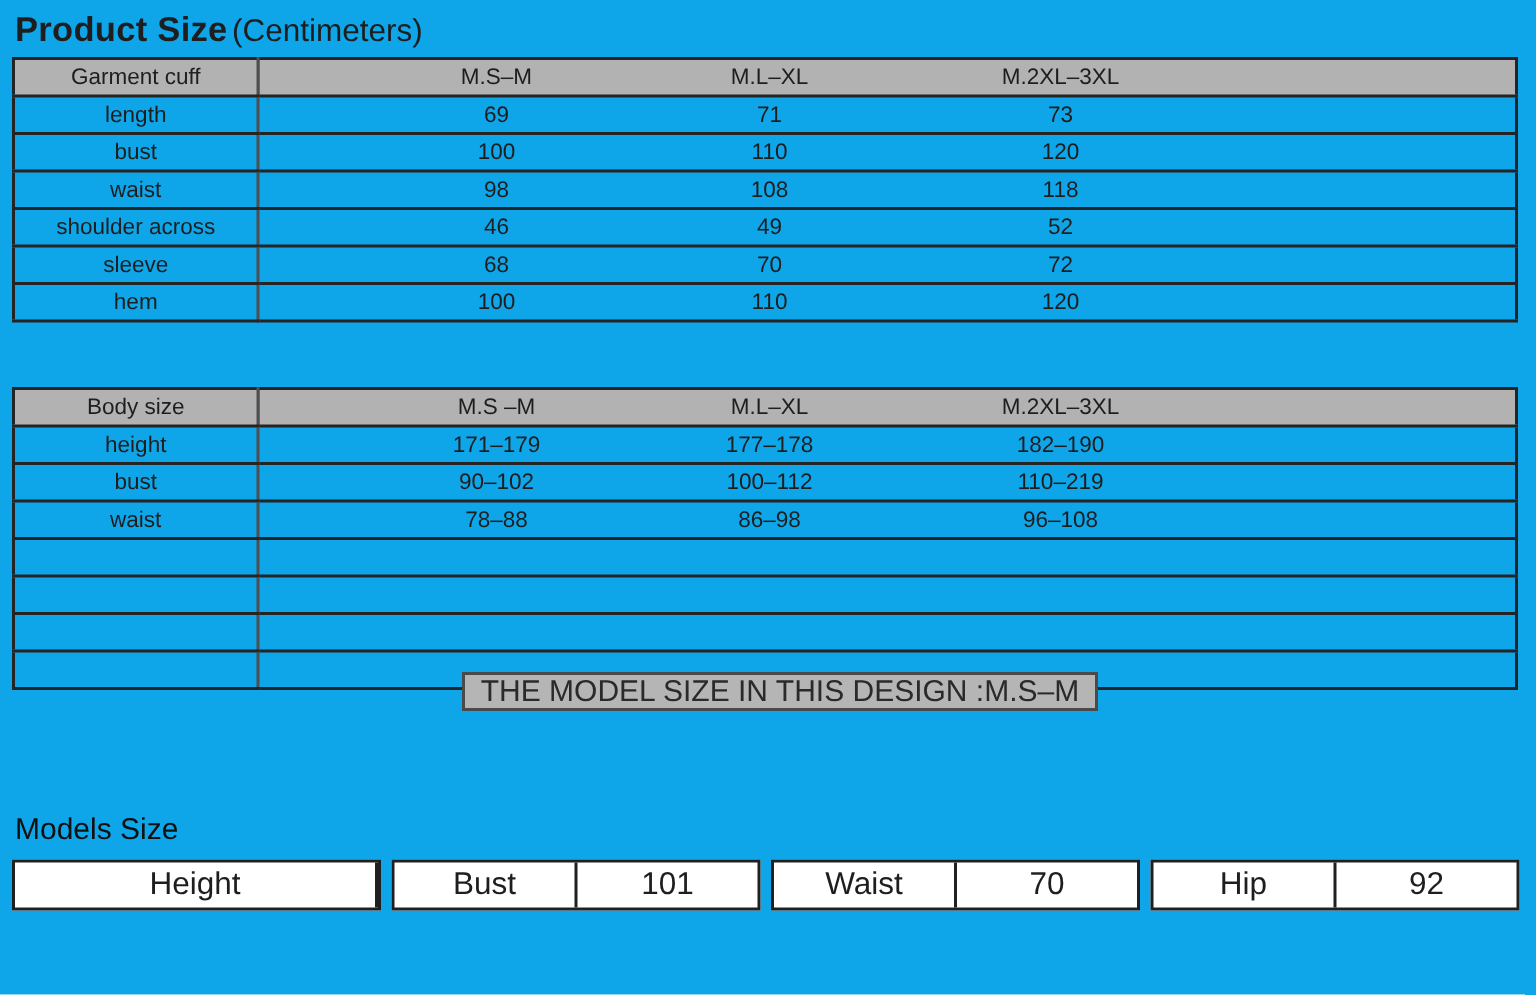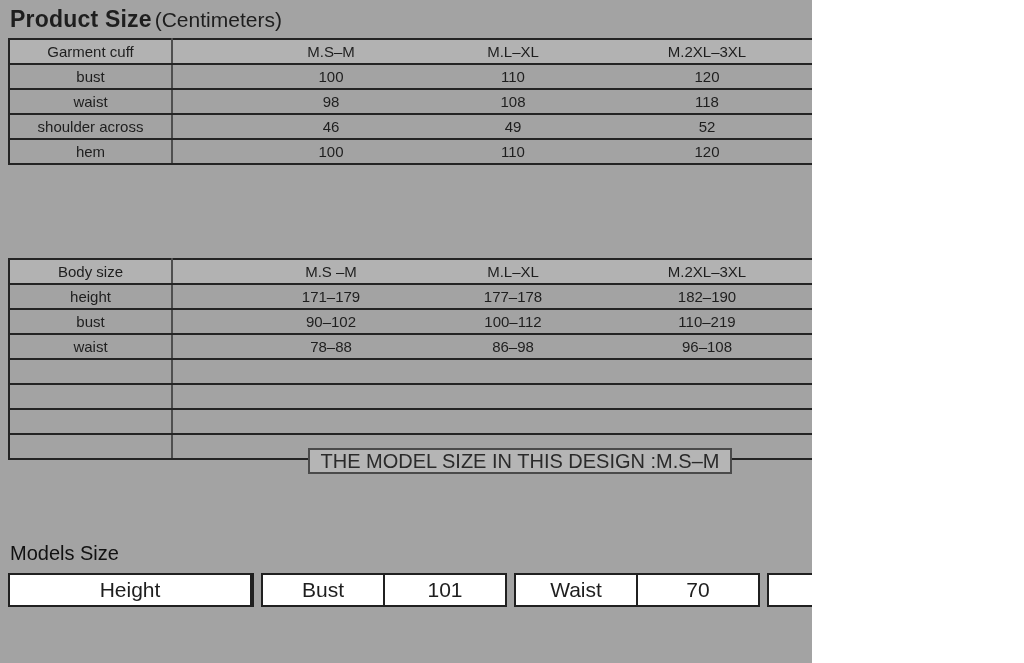--- a/index.html
+++ b/index.html
@@ -1,21 +1,21 @@
 <!DOCTYPE html>
 <html><head>
 <meta charset="utf-8">
 <style>
   html, body { margin: 0; padding: 0; background: #ffffff; }
   body {
     font-family: "Liberation Sans", "DejaVu Sans", sans-serif;
     color: #1e1e1e;
     -webkit-font-smoothing: antialiased;
   }
-  .page { position: relative; width: 812px; height: 663px; background: #a3a3a3; overflow: hidden; }
+  .page { position: relative; width: 1024px; height: 663px; background: #0ea5e9; overflow: hidden; }
 
   
   .title { position: absolute; left: 10px; top: 6px; white-space: nowrap; }
   .title .main { font-size: 23px; font-weight: bold; letter-spacing: 0.2px; }
   .title .suffix { font-size: 21px; font-weight: normal; margin-left: 3px; }
 
   
   table.size {
     position: absolute; left: 8px; width: 1004px;
     border-collapse: collapse; table-layout: fixed;
@@ -83,20 +83,28 @@
     <tbody>
         <tr>
       <th class="label">Garment cuff</th>
       <th></th>
       <th>M.S–M</th>
       <th>M.L–XL</th>
       <th>M.2XL–3XL</th>
       <th></th>
     </tr>
     <tr>
+      <td class="label">length</td>
+      <td></td>
+      <td>69</td>
+      <td>71</td>
+      <td>73</td>
+      <td></td>
+    </tr>
+    <tr>
       <td class="label">bust</td>
       <td></td>
       <td>100</td>
       <td>110</td>
       <td>120</td>
       <td></td>
     </tr>
     <tr>
       <td class="label">waist</td>
       <td></td>
@@ -104,20 +112,28 @@
       <td>108</td>
       <td>118</td>
       <td></td>
     </tr>
     <tr>
       <td class="label">shoulder across</td>
       <td></td>
       <td>46</td>
       <td>49</td>
       <td>52</td>
+      <td></td>
+    </tr>
+    <tr>
+      <td class="label">sleeve</td>
+      <td></td>
+      <td>68</td>
+      <td>70</td>
+      <td>72</td>
       <td></td>
     </tr>
     <tr>
       <td class="label">hem</td>
       <td></td>
       <td>100</td>
       <td>110</td>
       <td>120</td>
       <td></td>
     </tr>

